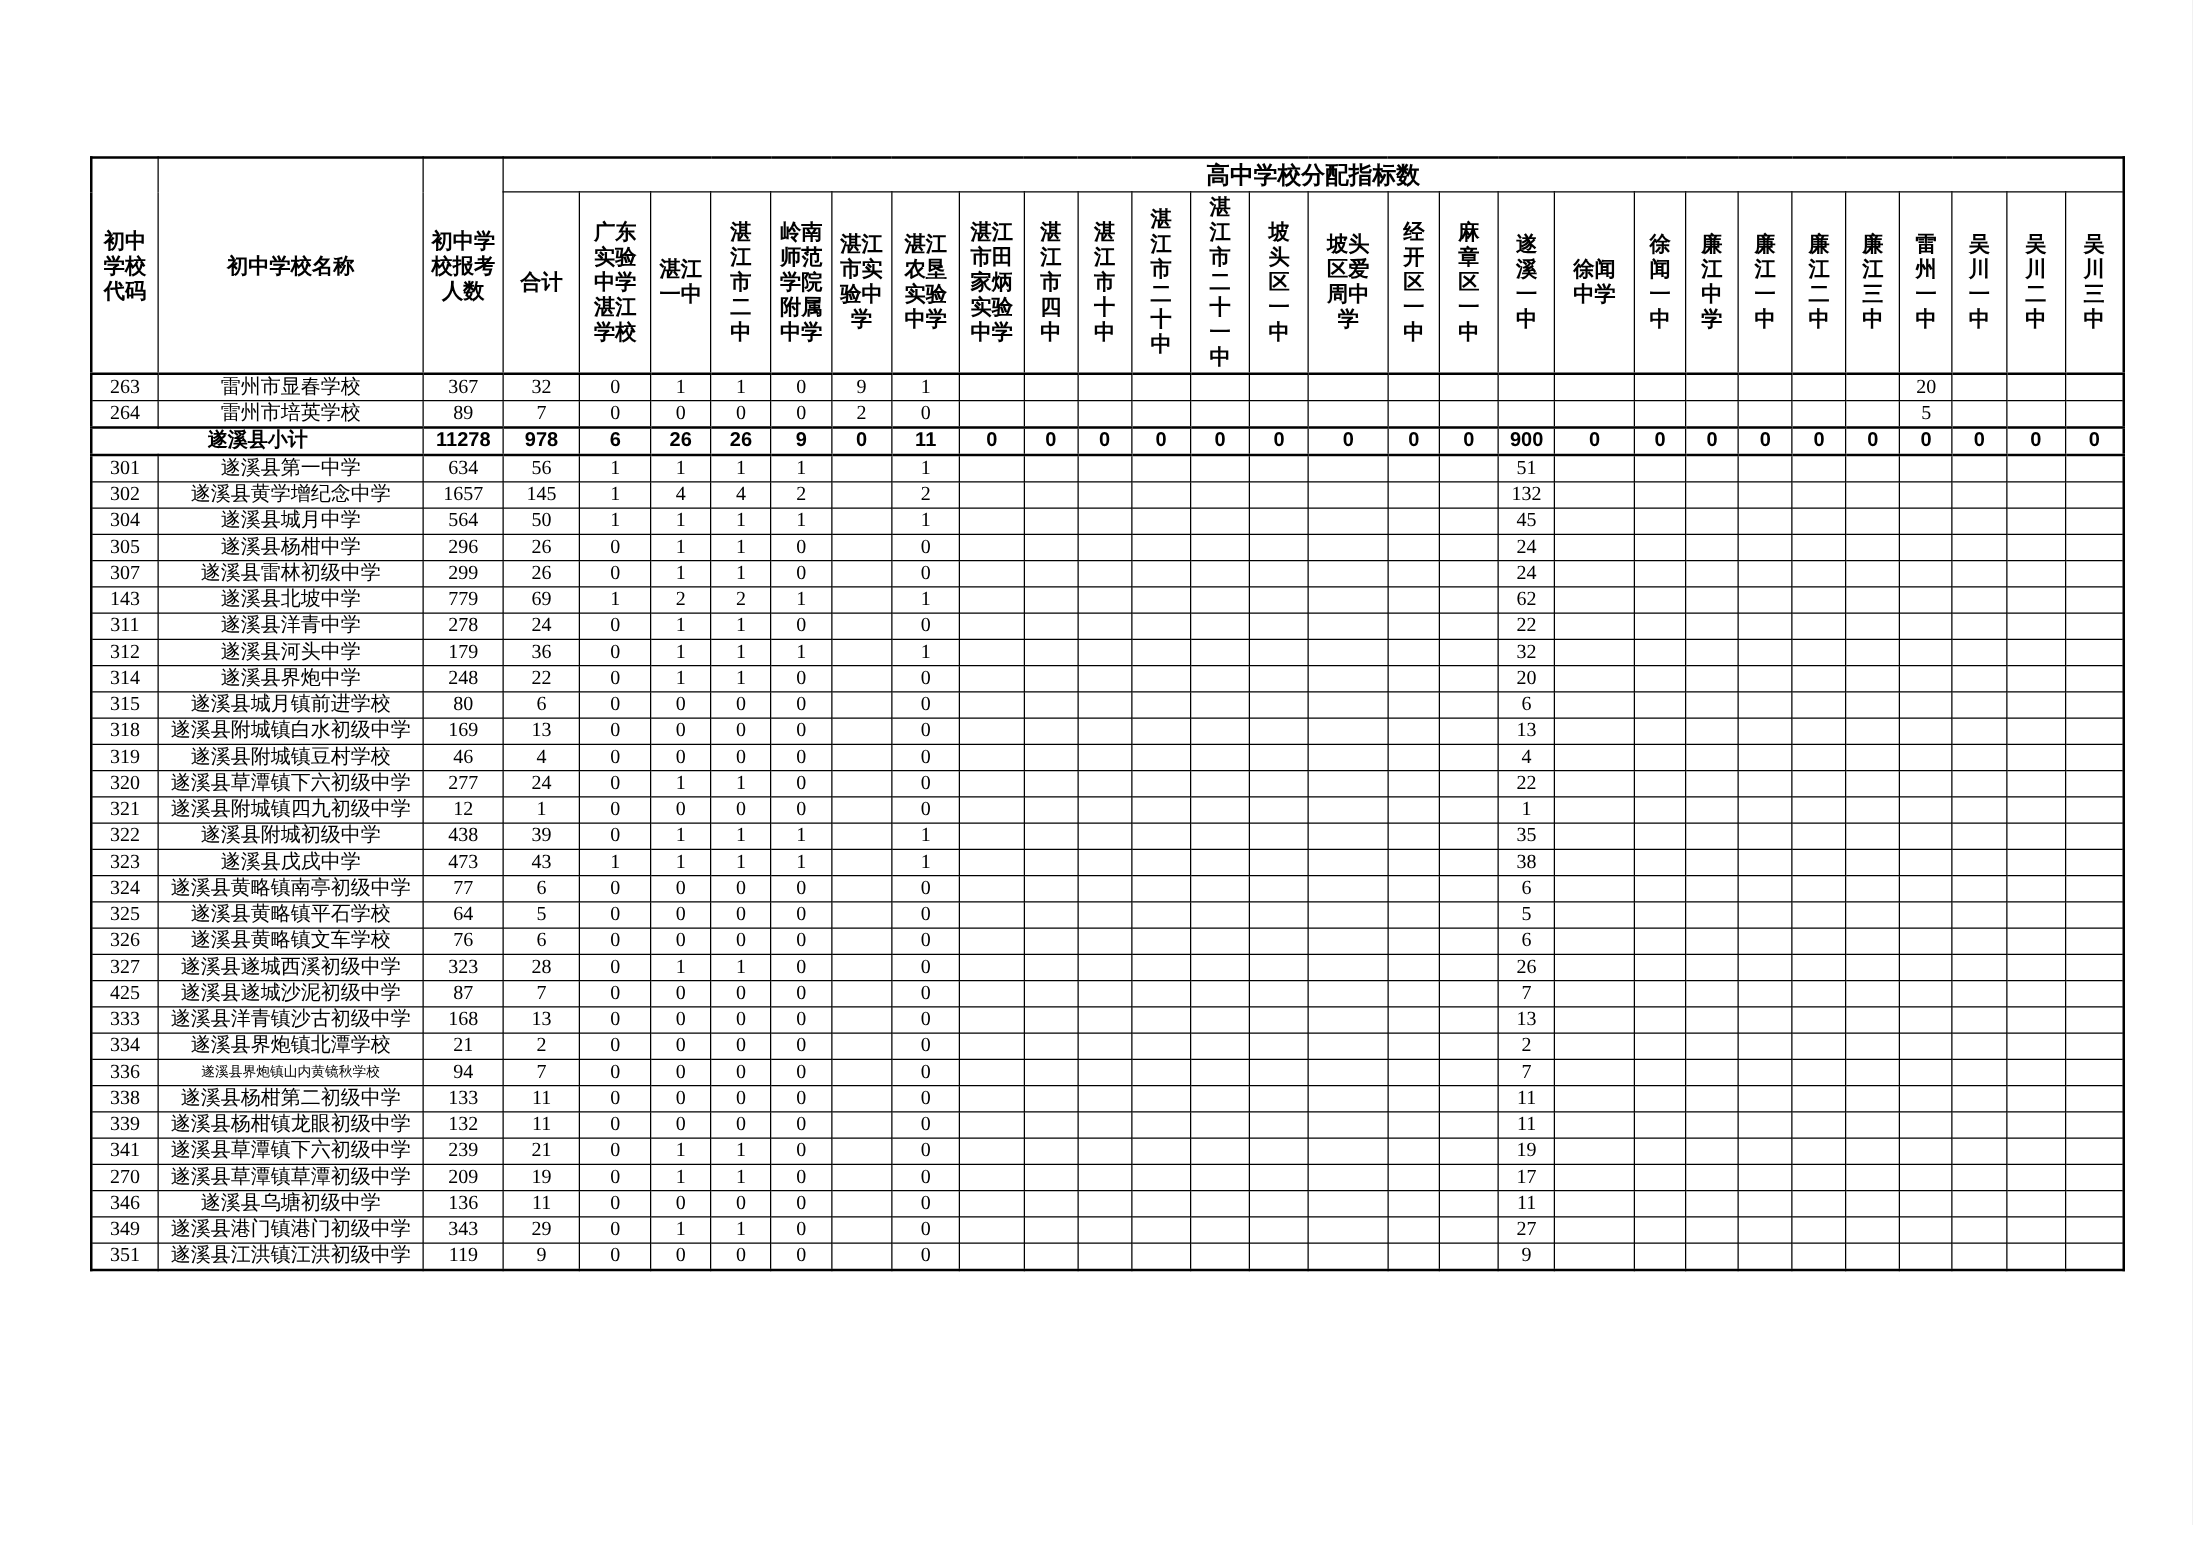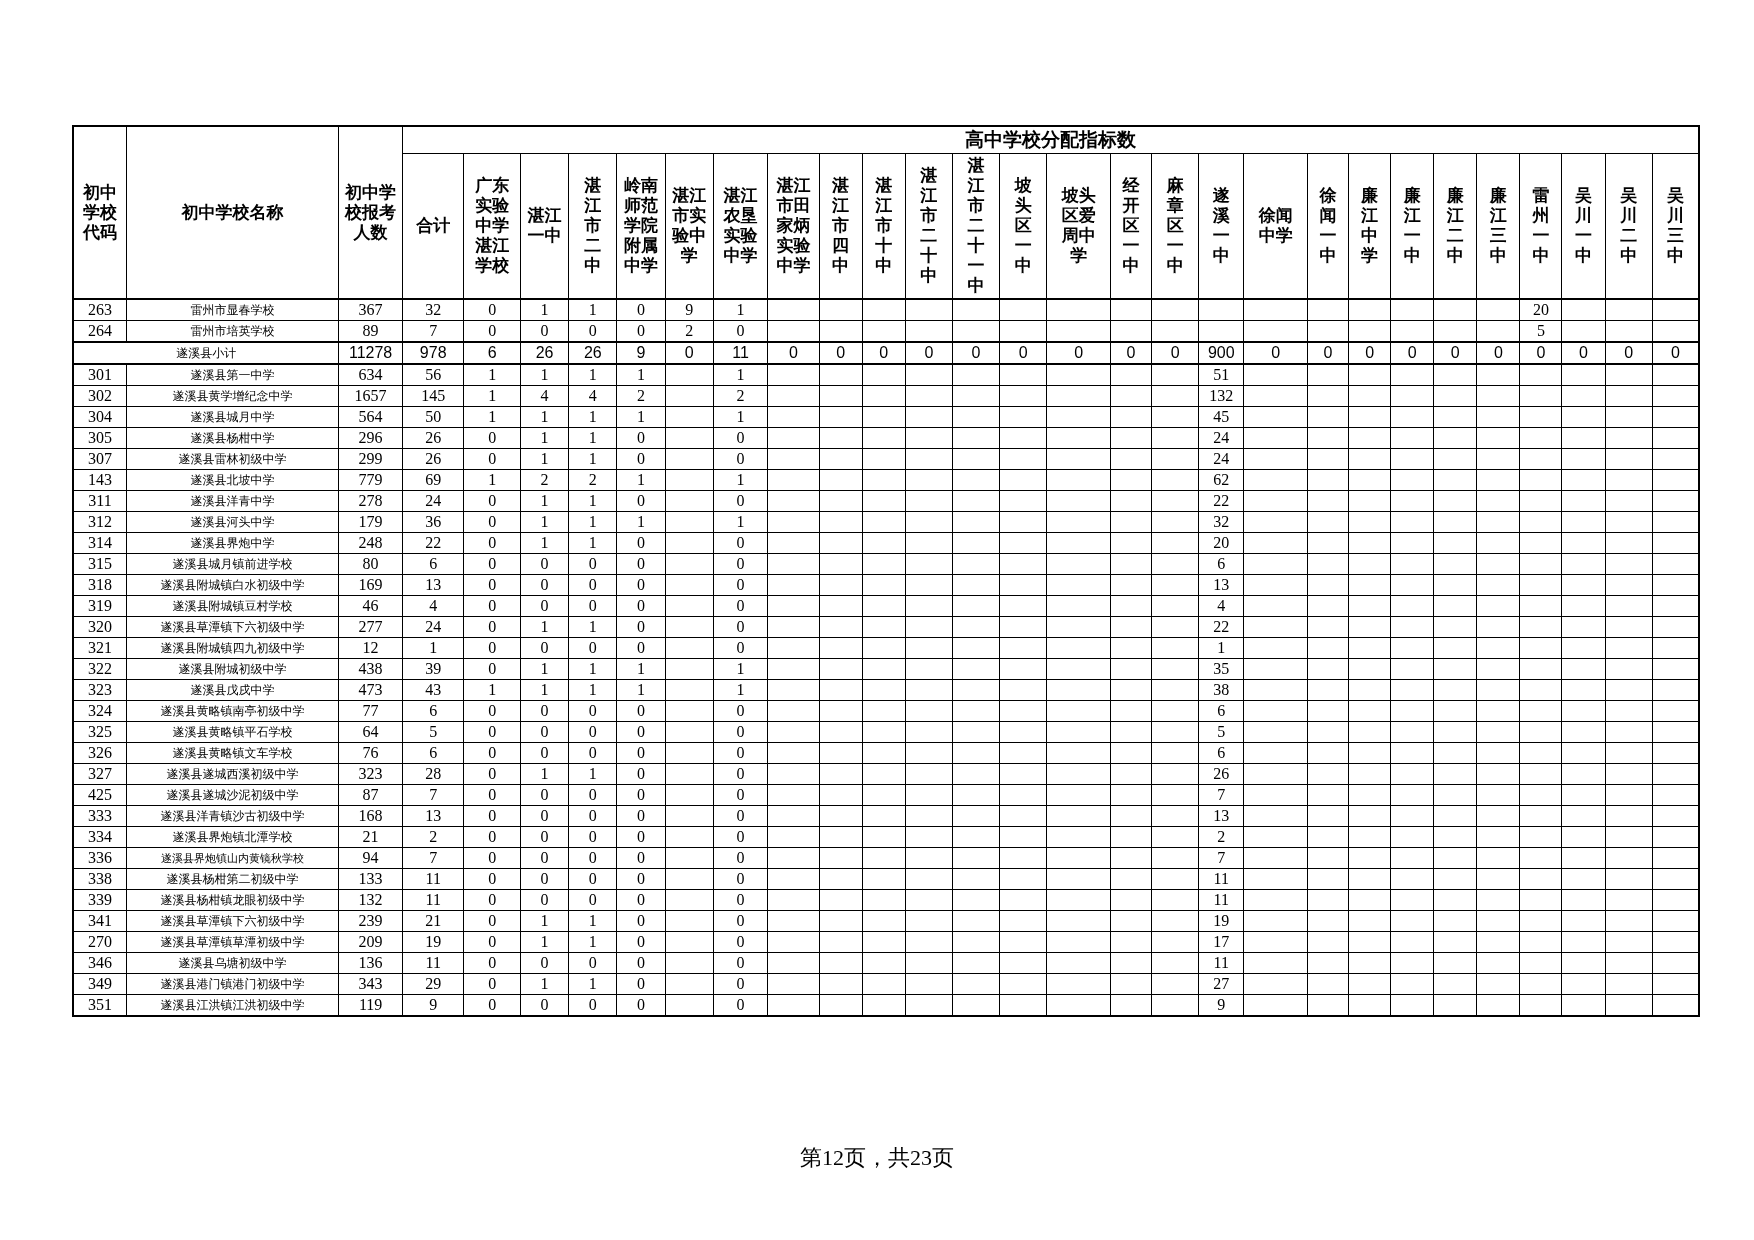--- a/index.html
+++ b/index.html
@@ -8,23 +8,23 @@
   table{position:absolute;left:72px;top:125px;width:1628px;
         border-collapse:collapse;table-layout:fixed;
         border:2px solid #000;}
   th,td{border:1px solid #000;padding:0;text-align:center;vertical-align:middle;overflow:hidden;}
   thead th{font-family:"Liberation Sans",sans-serif;font-weight:bold;}
   th.banner{height:24px;font-size:19px;border-bottom:1px solid #000;}
   th.lefthead,th.colhead{white-space:pre-line;font-size:17px;line-height:1.18;border-bottom:2px solid #000;}
   th.colhead{height:136px;padding:2px 1px;}
   th.lefthead{padding:15px 2px;}
   tbody td{font-size:16px;height:20px;line-height:20px;}
-  td.name-cell{white-space:nowrap;padding:0 2px;font-size:12px;}
+  td.name-cell{white-space:nowrap;padding:0 2px;font-size:16px;}
   td.small-name{font-size:11px;}
-  tr.subtotal td{font-family:"Liberation Sans",sans-serif;font-weight:normal;
+  tr.subtotal td{font-family:"Liberation Sans",sans-serif;font-weight:bold;
                  border-top:2px solid #000;border-bottom:2px solid #000;}
   #footer{position:absolute;left:0;right:0;top:1143px;text-align:center;
           font-size:22px;font-family:"Liberation Serif",serif;}
 </style>
 </head>
 <body>
 
 <div id="page">
   <table>
     <colgroup id="cols">
@@ -1271,14 +1271,13 @@
           <td></td>
           <td></td>
           <td></td>
           <td></td>
           <td></td>
           <td></td>
           <td></td>
         </tr>
       </tbody>
   </table>
-  <div id="footer">第12页，共23页</div>
 </div>
 
 </body></html>

